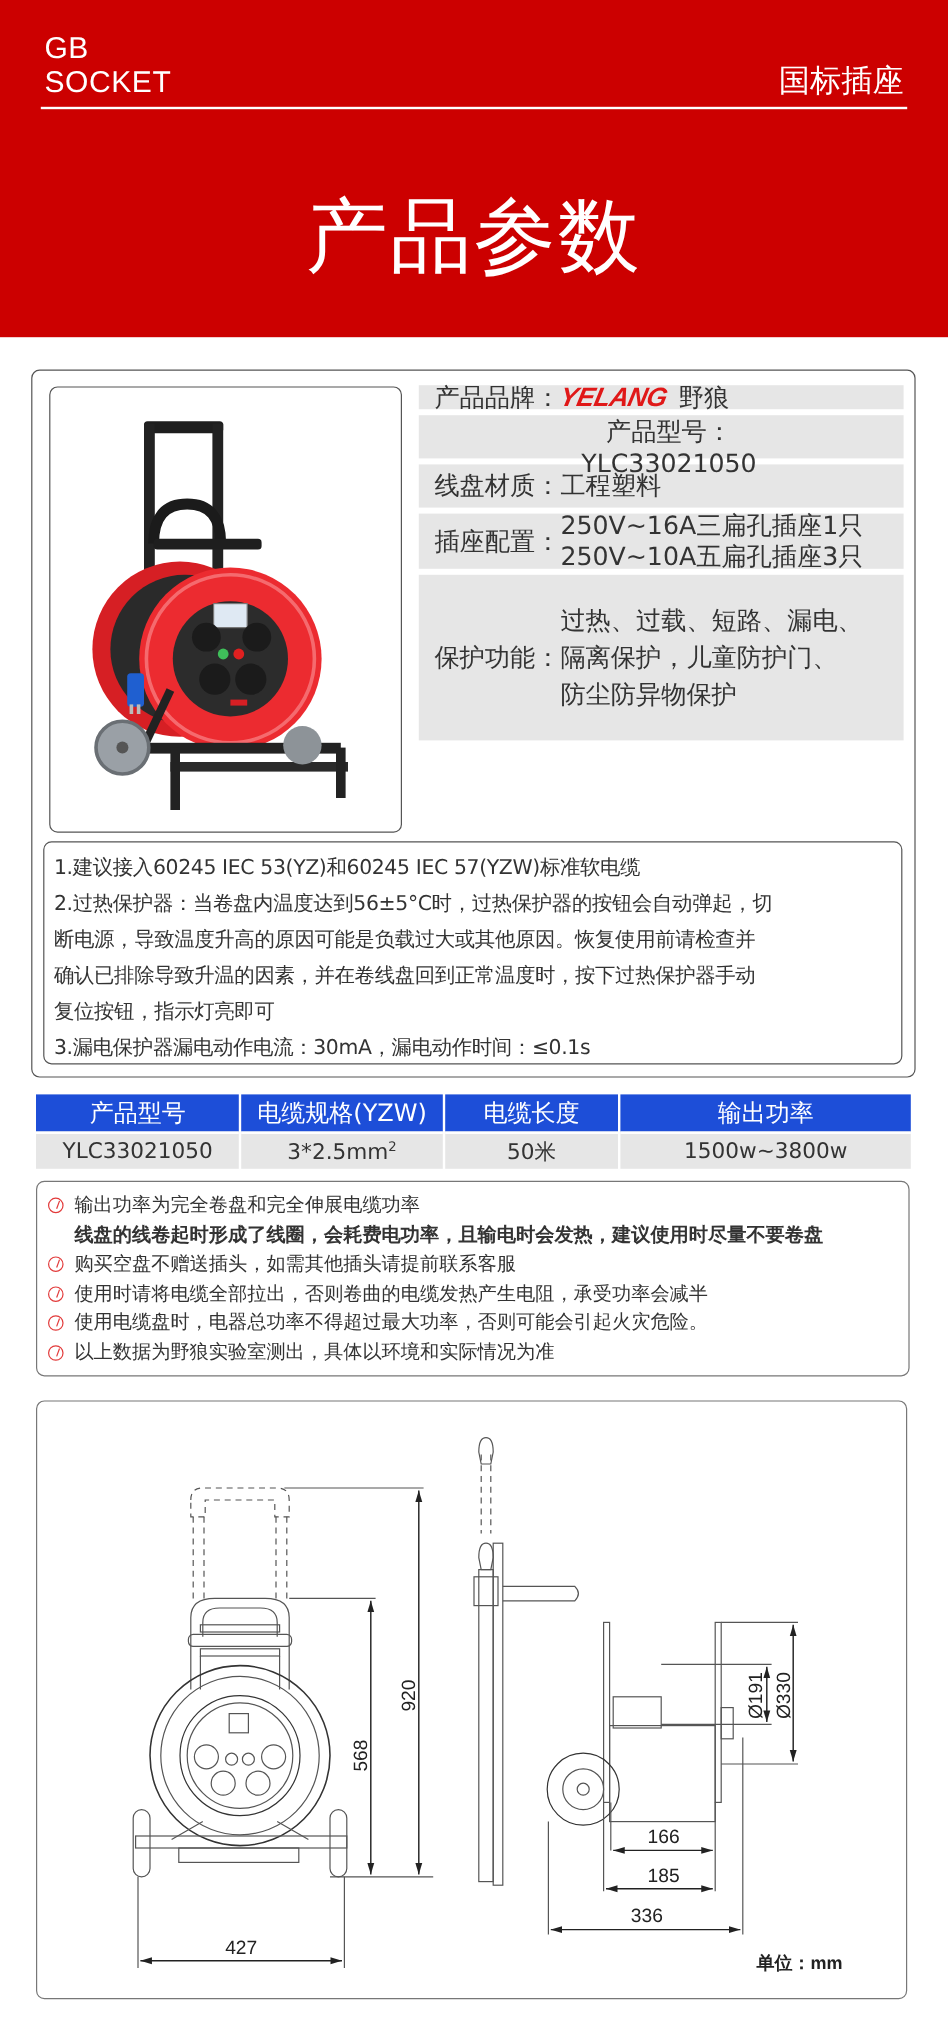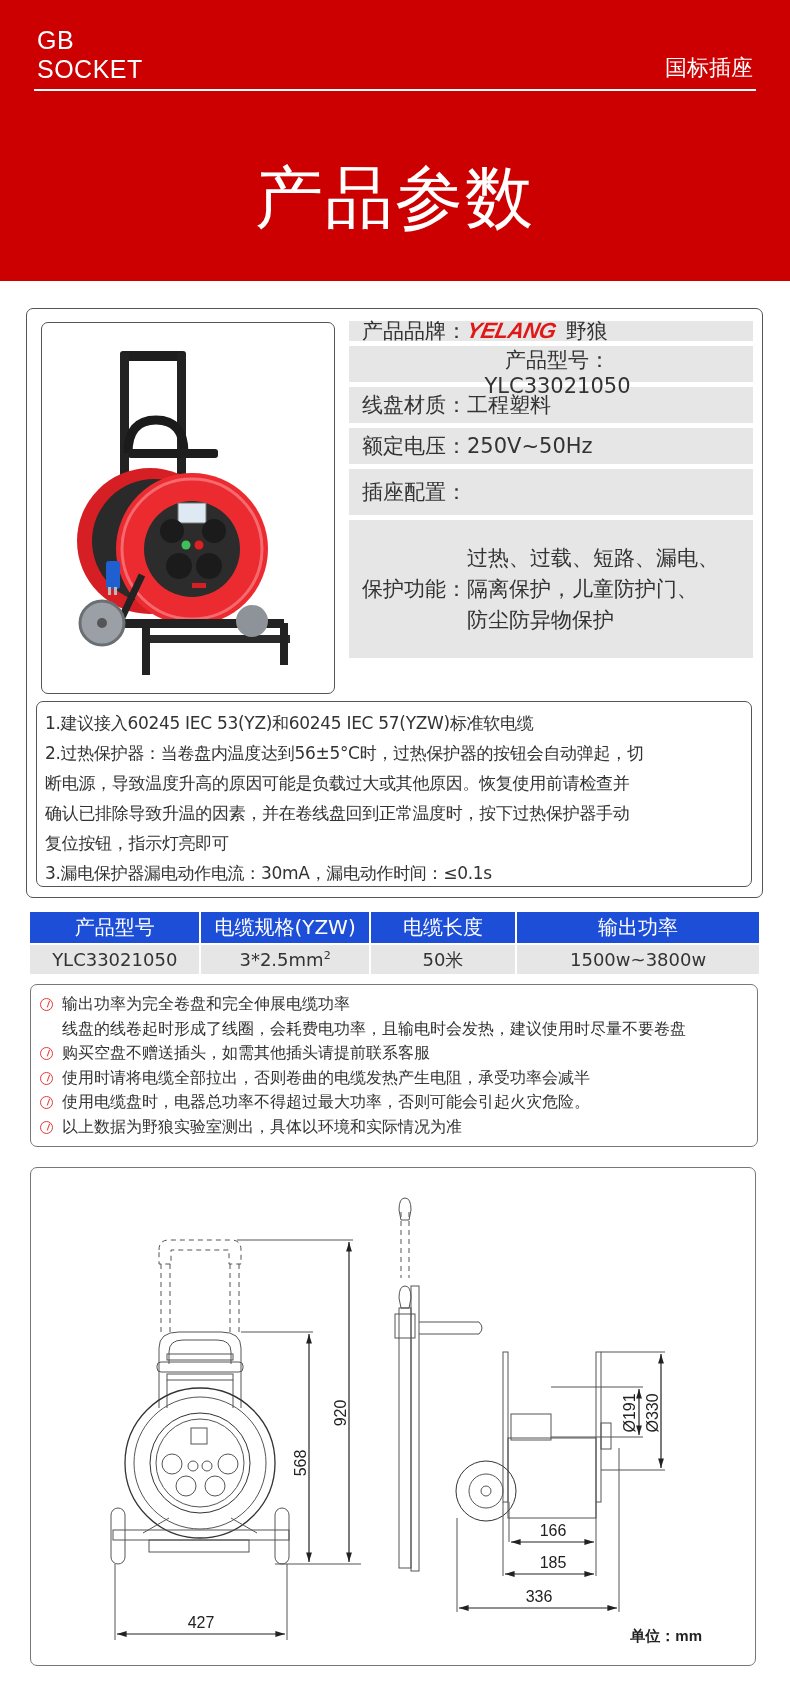--- a/index.html
+++ b/index.html
@@ -2,21 +2,21 @@
 <html><head>
 <meta charset="utf-8">
 <style>
   * { box-sizing: border-box; margin: 0; padding: 0; }
   html, body { width: 790px; height: 1696px; background: #ffffff; overflow: hidden; }
   body { font-family: "DejaVu Sans", "Liberation Sans", sans-serif; color: #333; position: relative; }
 
   
   .hero { position: absolute; left: 0; top: 0; width: 790px; height: 281px; background: #cc0000; color: #fff; }
   .hero .gb { position: absolute; left: 37px; top: 26px; font-family: "Liberation Sans", sans-serif; font-weight: normal; font-size: 25px; line-height: 29px; letter-spacing: 0.5px; }
-  .hero .cn-tag { position: absolute; right: 37px; top: 53px; font-size: 22px; line-height: 30px; }
+  .hero .cn-tag { position: absolute; right: 37px; top: 53px; font-size: 26px; line-height: 30px; }
   .hero .rule { position: absolute; left: 34px; top: 89px; width: 722px; height: 2px; background: #fff; }
   .hero .title { position: absolute; left: 0; top: 158px; width: 790px; text-align: center; font-size: 68px; line-height: 80px; font-weight: normal; letter-spacing: 2px; }
 
   
   .spec-panel { position: absolute; left: 26px; top: 308px; width: 737px; height: 590px; border: 1.5px solid #555; border-radius: 7px; }
   .photo-box { position: absolute; left: 14px; top: 13px; width: 294px; height: 372px; border: 1.5px solid #555; border-radius: 7px; background: #fff; overflow: hidden; }
   .spec-rows { position: absolute; left: 322px; top: 12px; width: 404px; }
   .spec-row { background: #e6e6e6; display: flex; align-items: center; padding-left: 13px; font-size: 21px; color: #333; margin-bottom: 5px; }
   .spec-row .label { white-space: nowrap; }
   .spec-row .value { white-space: nowrap; }
@@ -33,21 +33,21 @@
   .cable-table th { background: #1d4ed8; color: #fff; font-weight: normal; font-size: 20px; height: 31px; text-align: center; }
   .cable-table td { background: #e6e6e6; color: #333; font-size: 18px; height: 31px; text-align: center; border-top: 2px solid #fff; }
   .cable-table sup { font-size: 11px; }
 
   
   .warn-box { position: absolute; left: 30px; top: 984px; width: 728px; height: 163px; border: 1.5px solid #777; border-radius: 7px; padding: 7px 0 0 9px; }
   .warn-item { display: flex; align-items: flex-start; font-size: 16px; line-height: 24.5px; color: #333; white-space: nowrap; }
   .warn-icon { width: 13px; height: 13px; border: 1.3px solid #e23a3a; border-radius: 50%; margin: 6px 9px 0 0; position: relative; flex: none; }
   .warn-icon::after { content: ""; position: absolute; left: 4px; top: 1px; width: 3px; height: 7px; border-right: 1.3px solid #e23a3a; transform: rotate(20deg); }
   .warn-text { display: block; }
-  .warn-sub { padding-left: 22px; }
+  .warn-sub { padding-left: 22px; font-weight: bold; }
 
   
   .draw-box { position: absolute; left: 30px; top: 1167px; width: 726px; height: 499px; border: 1.5px solid #777; border-radius: 7px; background: #fff; }
   .draw-box svg { position: absolute; left: 0; top: 0; }
   .unit-label { position: absolute; right: 53px; bottom: 19px; font-size: 15px; font-weight: bold; color: #222; font-family: "Liberation Sans", sans-serif; }
   .dim-text { font-family: "Liberation Sans", sans-serif; font-size: 16px; fill: #222; }
 </style>
 </head>
 <body>
 
@@ -111,26 +111,26 @@
       <span class="value">野狼</span>
     </div>
     <div class="spec-row" style="height:36px;flex-direction:column;">
       <span class="label">产品型号：</span>
       <span class="value">YLC33021050</span>
     </div>
     <div class="spec-row" style="height:36px;">
       <span class="label">线盘材质：</span>
       <span class="value">工程塑料</span>
     </div>
-    <div class="spec-row" style="height:36px;">
-      <span class="label">额定电压：</span>
-      <span class="value">250V~50Hz</span>
-    </div>
     <div class="spec-row multi" style="height:46px;">
       <span class="label">插座配置：</span>
+      <span class="value">
+        <span style="display:block">250V~16A三扁孔插座1只</span>
+        <span style="display:block">250V~10A五扁孔插座3只</span>
+      </span>
     </div>
     <div class="spec-row multi tall" style="height:138px;">
       <span class="label">保护功能：</span>
       <span class="value">
         <span style="display:block">过热、过载、短路、漏电、</span>
         <span style="display:block">隔离保护，儿童防护门、</span>
         <span style="display:block">防尘防异物保护</span>
       </span>
     </div>
   </div>

